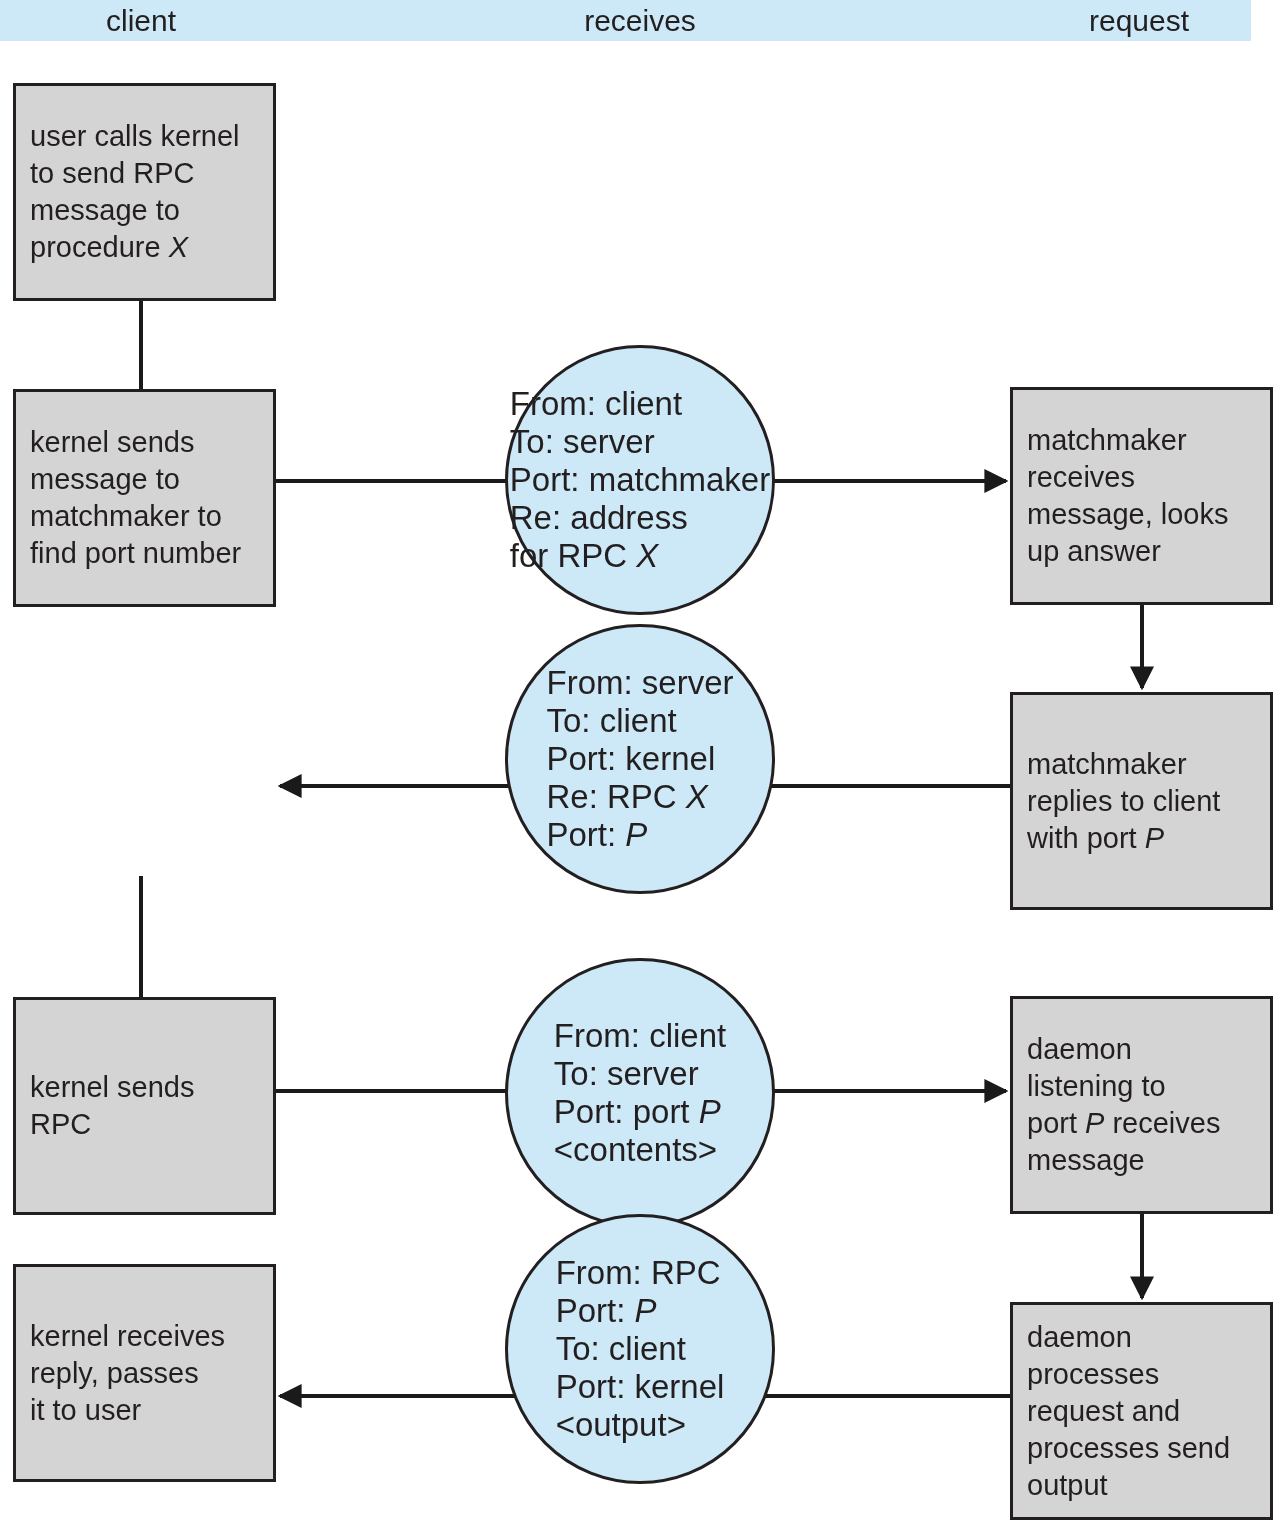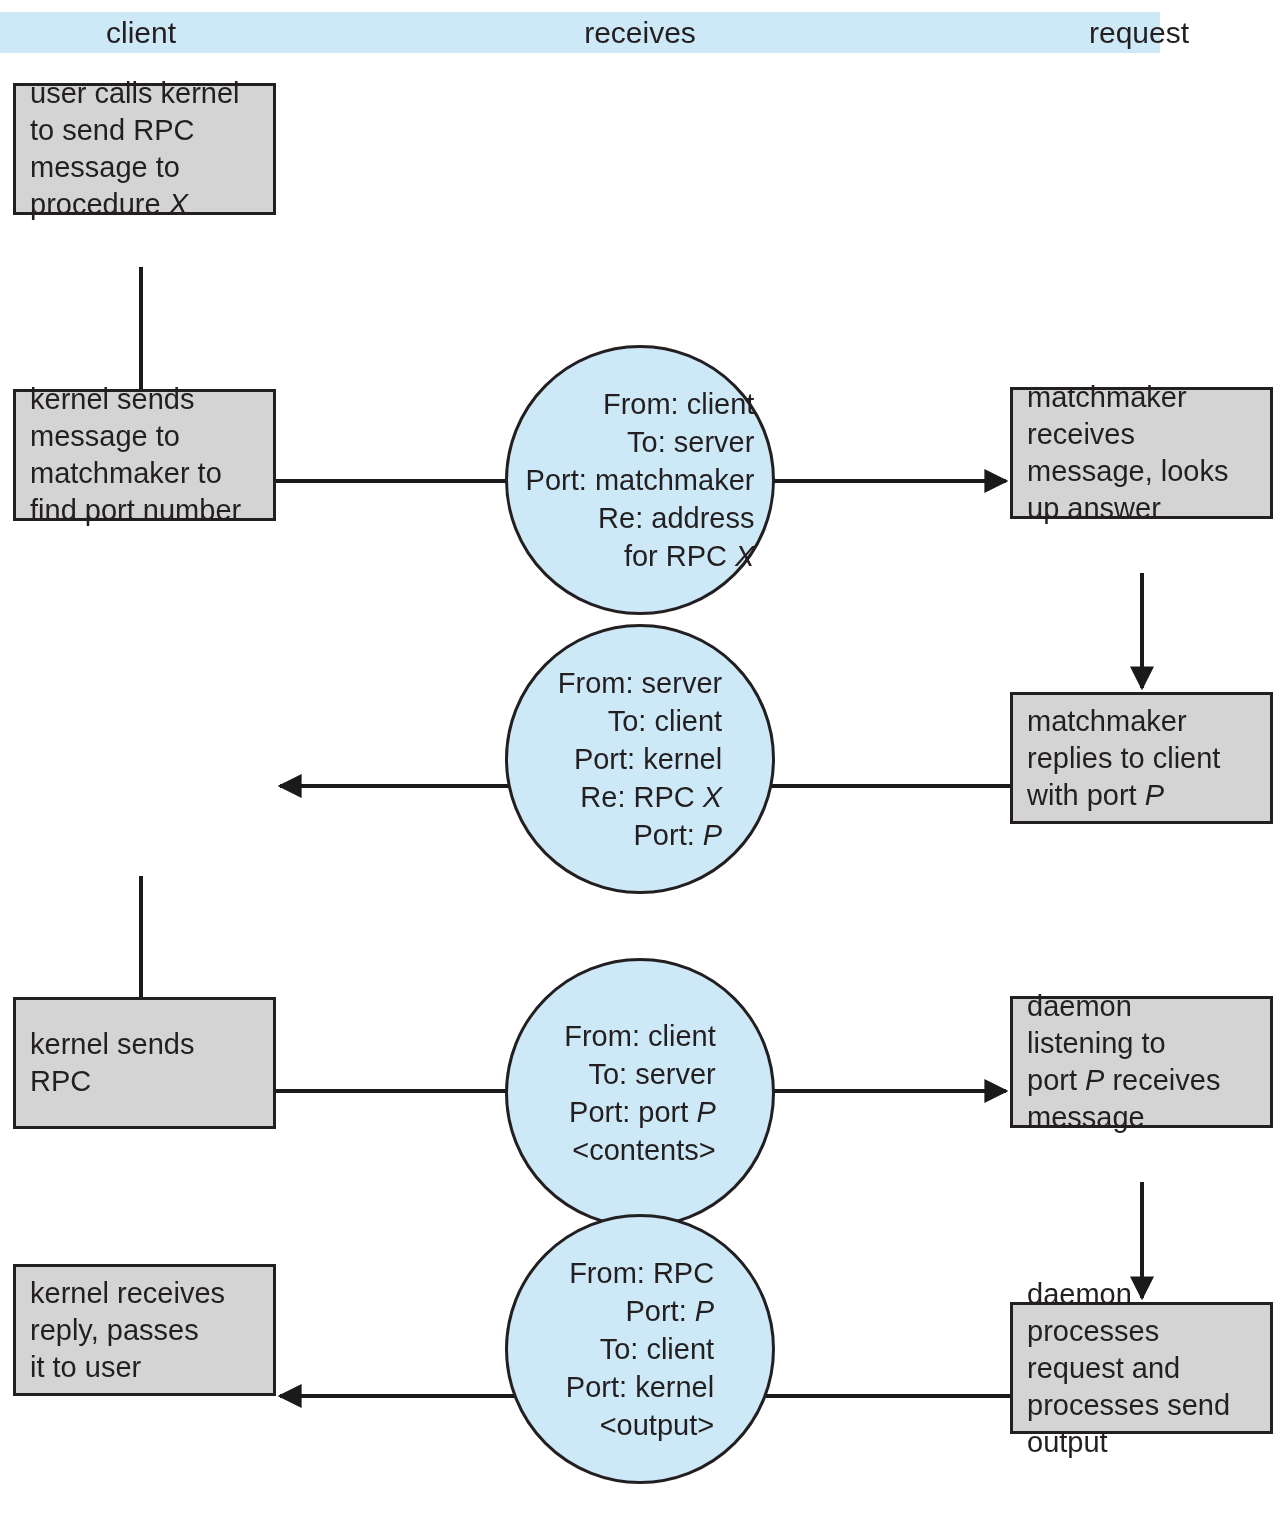--- a/index.html
+++ b/index.html
@@ -18,22 +18,22 @@
   }
   .canvas {
     position: relative;
     width: 1280px;
     height: 1540px;
     background: #ffffff;
     overflow: hidden;
   }
   .header-band {
     position: absolute;
-    left: 0; top: 12px;
-    width: 1160px; height: 41px;
+    left: 0; top: 0;
+    width: 1251px; height: 41px;
     background: var(--band-blue);
   }
   .col-label {
     position: absolute;
     top: 0;
     height: 41px;
     line-height: 41px;
     font-size: 30px;
     transform: translateX(-50%);
     white-space: nowrap;
@@ -47,21 +47,21 @@
     stroke: var(--line-black);
     stroke-width: 4;
     fill: none;
   }
   .arrowhead-shape {
     fill: var(--line-black);
   }
   .step-box {
     position: absolute;
     width: 263px;
-    height: 132px;
+    height: 218px;
     box-sizing: border-box;
     background: var(--box-gray);
     border: 3px solid var(--text-black);
     display: flex;
     align-items: center;
   }
   .box-text {
     padding-left: 14px;
     padding-right: 6px;
     font-size: 29px;
@@ -76,24 +76,24 @@
     height: 270px;
     box-sizing: border-box;
     background: var(--circle-blue);
     border: 3px solid var(--text-black);
     border-radius: 50%;
     display: flex;
     align-items: center;
     justify-content: center;
   }
   .circle-text {
-    font-size: 29px;
+    font-size: 33px;
     line-height: 38px;
     white-space: pre-line;
-    text-align: right;
+    text-align: left;
   }
   em { font-style: italic; }
 </style>
 </head>
 <body>
 
 <div class="canvas">
 
   <div class="header-band">
     <div class="col-label" style="left:141px">client</div>

